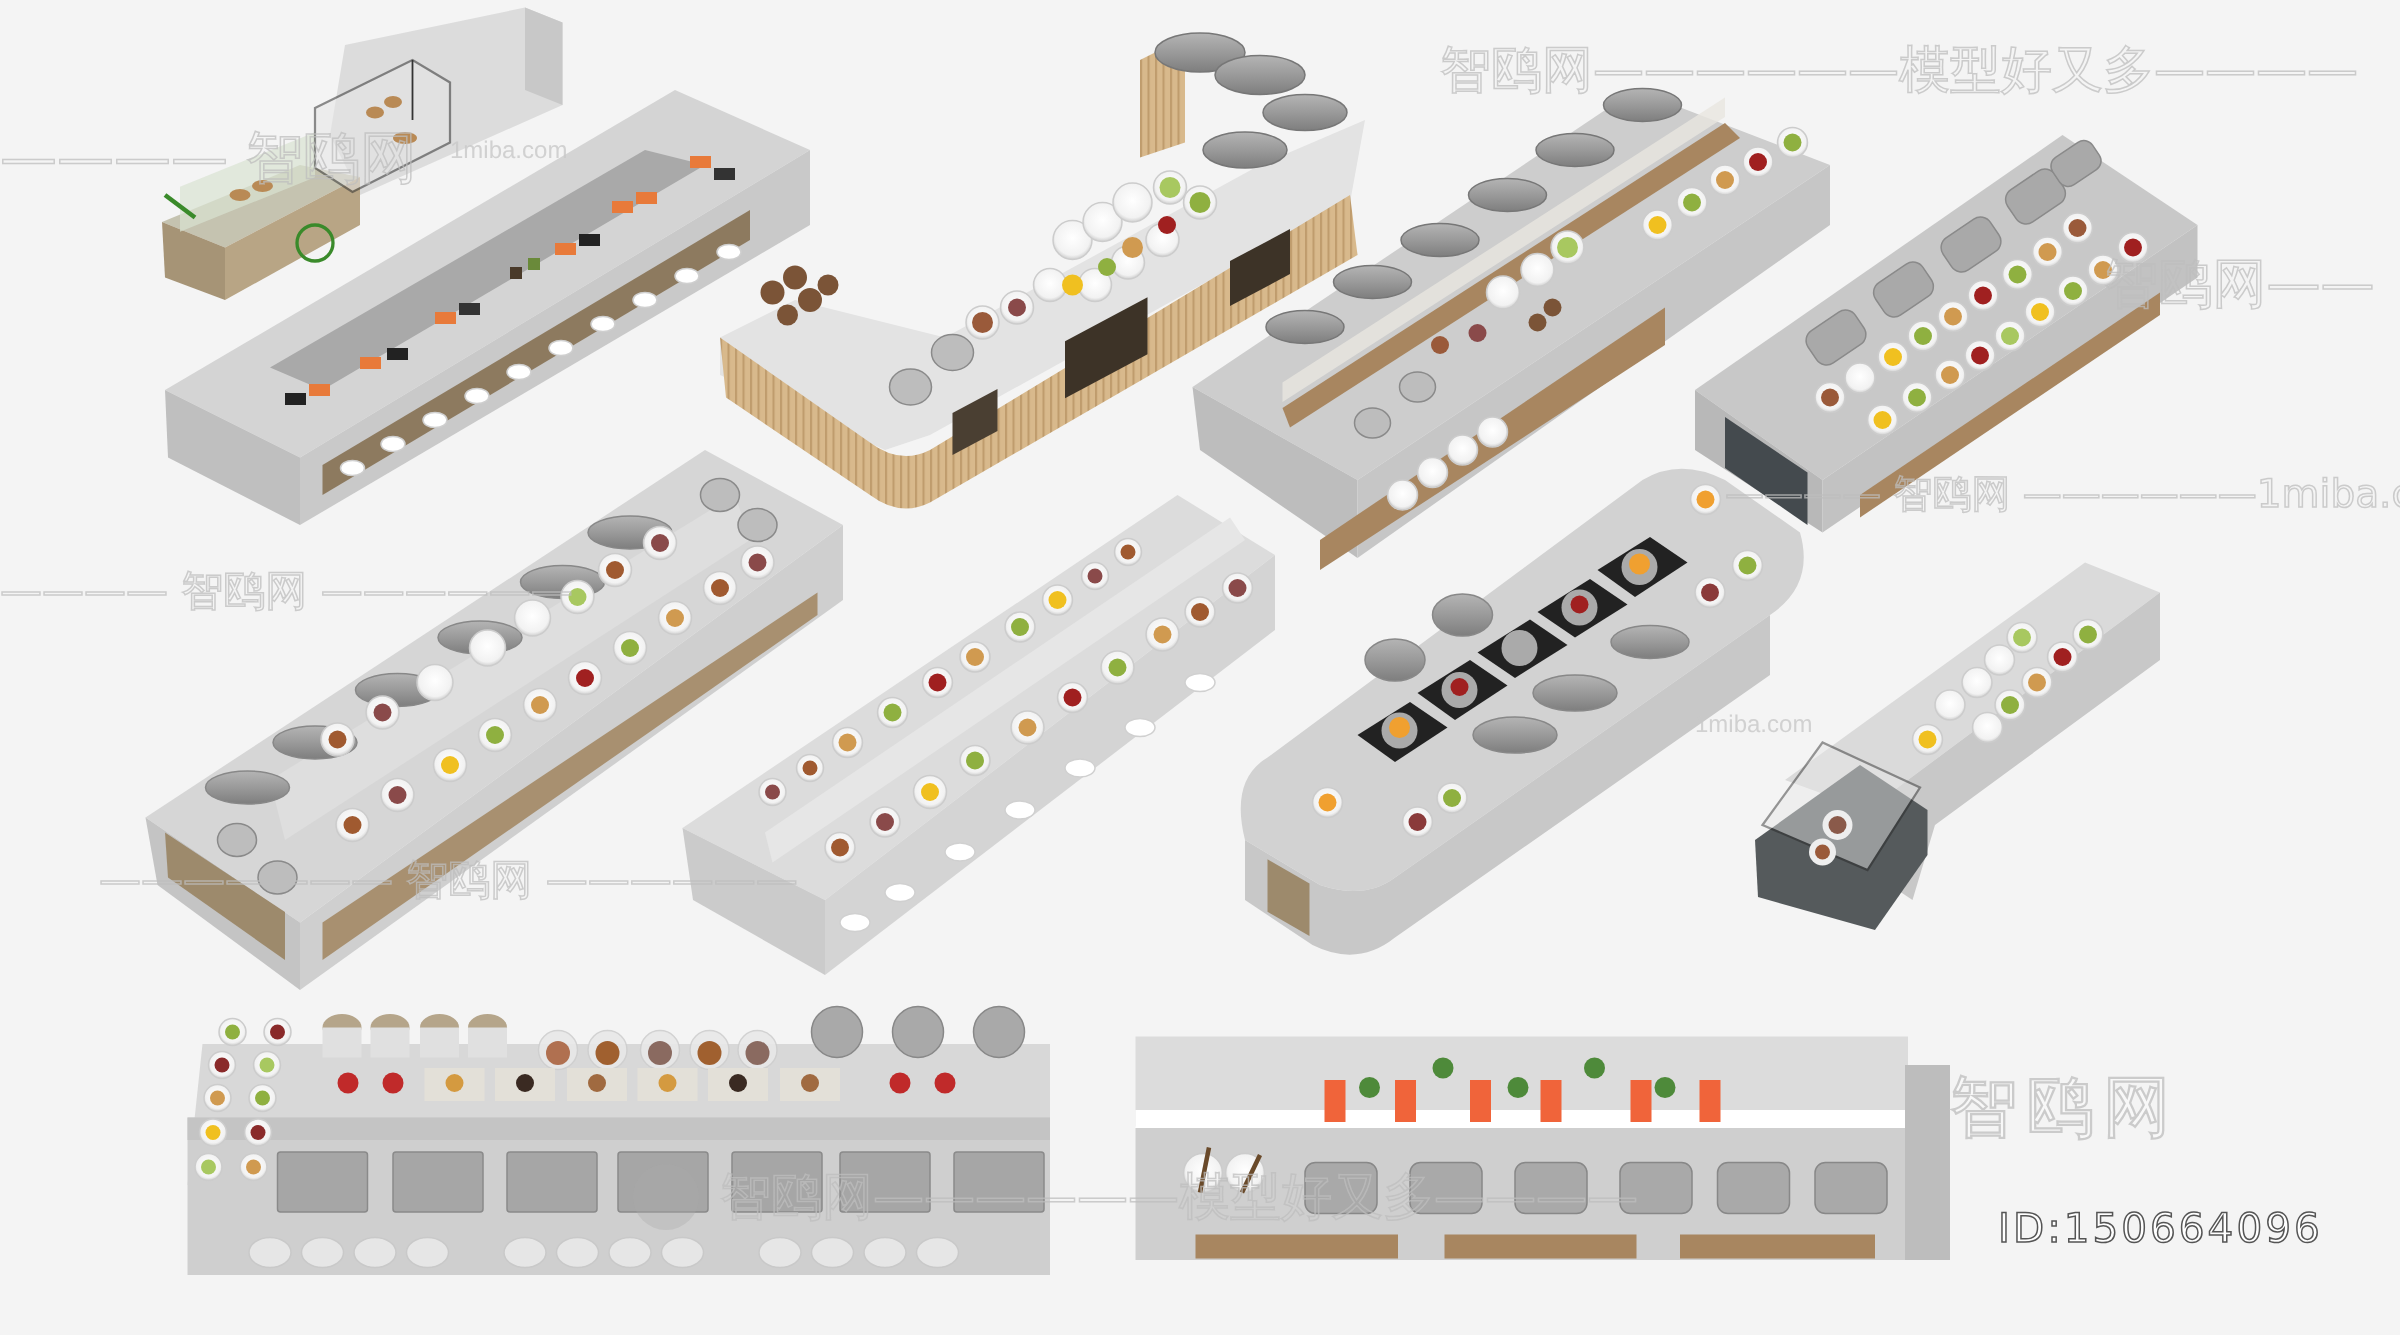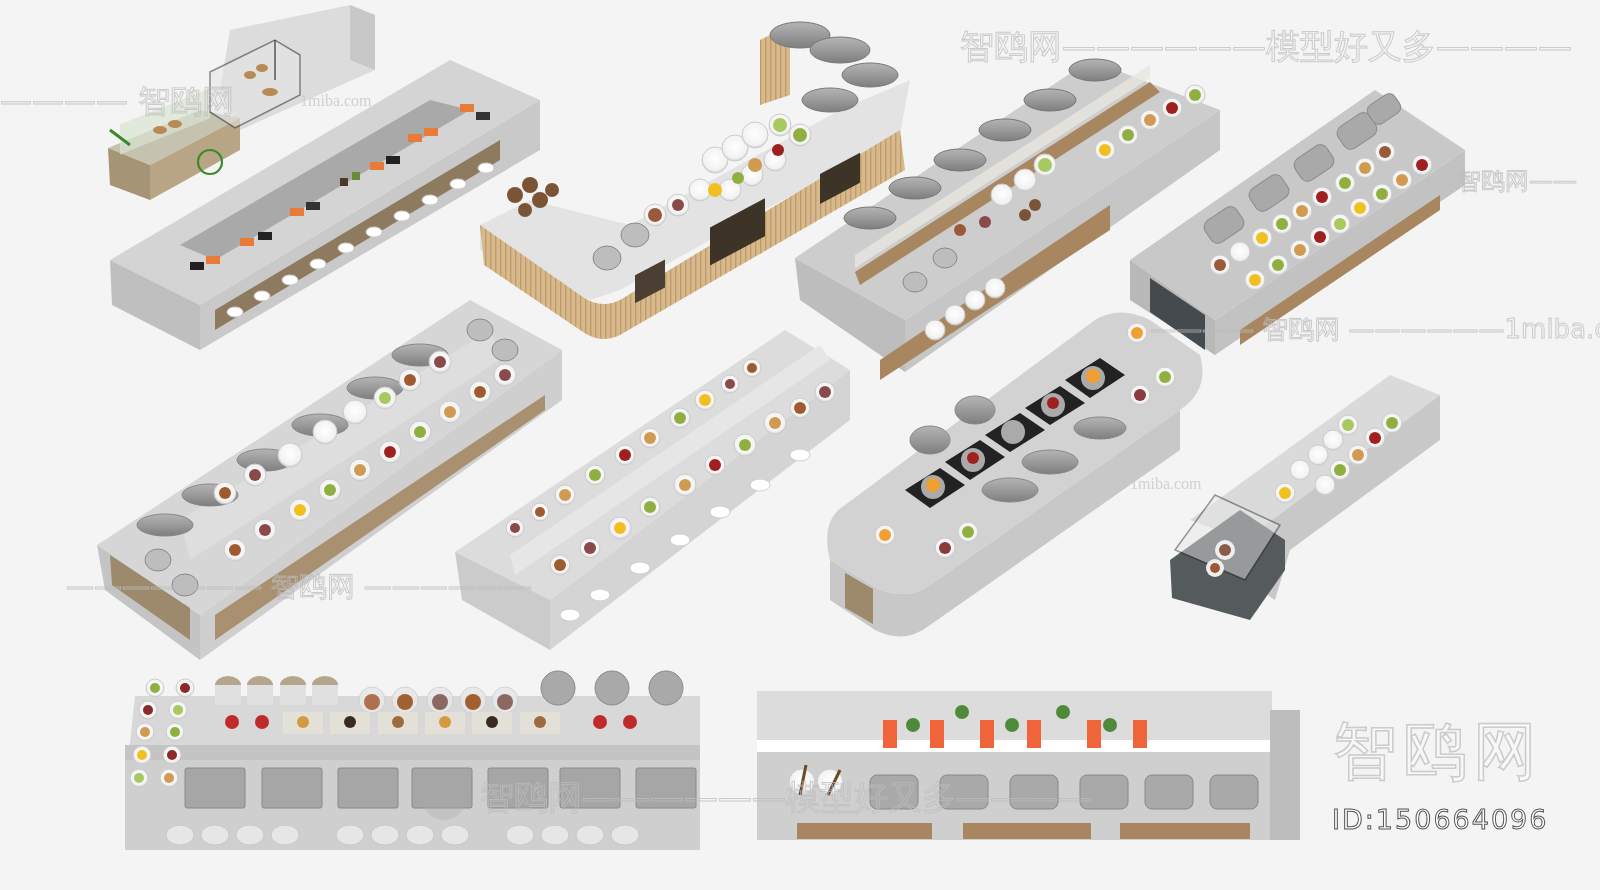--- a/index.html
+++ b/index.html
@@ -1,21 +1,21 @@
 <!DOCTYPE html>
 <html><head>
 <meta charset="utf-8">
 <style>
   * { box-sizing: border-box; margin: 0; padding: 0; }
   body { width: 1600px; height: 890px; background: #f4f4f4; overflow: hidden; position: relative; font-family: "DejaVu Sans", sans-serif; }
   .scene { position: absolute; inset: 0; }
   svg { position: absolute; left: 0; top: 0; }
   .wm { position: absolute; color: transparent; -webkit-text-stroke: 1px rgba(190,190,190,0.75); font-family: "DejaVu Sans", sans-serif; white-space: nowrap; pointer-events: none; }
-  .wm-small { position: absolute; color: rgba(200,200,200,0.8); font-family: Liberation Serif, serif; white-space: nowrap; pointer-events: none; }
-  .wm-big { font-size: 64px; letter-spacing: 6px; -webkit-text-stroke: 1.5px rgba(200,200,200,0.95); color: rgba(255,255,255,0.35); margin-left: 33px; }
+  .wm-small { position: absolute; color: rgba(200,200,200,0.8); font-family: Liberation Sans, sans-serif; white-space: nowrap; pointer-events: none; }
+  .wm-big { font-size: 45px; letter-spacing: 6px; -webkit-text-stroke: 1.5px rgba(200,200,200,0.95); color: rgba(255,255,255,0.35); }
   .wm-id { position: absolute; font-family: "DejaVu Sans", sans-serif; font-size: 27px; letter-spacing: 2px; color: #fff; -webkit-text-stroke: 1px #555; }
 </style>
 </head>
 <body>
 
 <div class="scene">
 <svg width="1600" height="890" viewBox="0 0 1600 890">
   <defs>
     <linearGradient id="woodSlat" x1="0" x2="1" y1="0" y2="0">
       <stop offset="0" stop-color="#d9bb90"></stop>
@@ -589,23 +589,24 @@
         </g>
     <g fill="#a88660">
       <rect x="797" y="823" width="135" height="16"></rect>
           <rect x="963" y="823" width="128" height="16"></rect>
           <rect x="1120" y="823" width="130" height="16"></rect>
     </g>
   </g>
 </svg>
 
 <div class="wm" style="left:960px; top:24px; font-size:34px;">智鸥网——————模型好又多————</div>
-<div class="wm" style="left:0px; top:80px; font-size:32px;">———— 智鸥网</div>
+<div class="wm" style="left:0px; top:80px; font-size:38px;">———— 智鸥网</div>
 <div class="wm-small" style="left:300px; top:92px; font-size:16px;">1miba.com</div>
+<div class="wm" style="left:0px; top:375px; font-size:28px;">———— 智鸥网 ——————</div>
 <div class="wm" style="left:1150px; top:312px; font-size:26px;">———— 智鸥网 ——————1miba.com</div>
-<div class="wm" style="left:1457px; top:165px; font-size:24px;">智鸥网——</div>
+<div class="wm" style="left:1403px; top:165px; font-size:36px;">智鸥网——</div>
 <div class="wm-small" style="left:1130px; top:475px; font-size:16px;">1miba.com</div>
 <div class="wm" style="left:66px; top:568px; font-size:28px;">——————— 智鸥网 ——————</div>
 <div class="wm" style="left:480px; top:775px; font-size:34px;">智鸥网——————模型好又多————</div>
 <div style="position:absolute; left:422px; top:776px; width:44px; height:44px; border-radius:50%; background:rgba(170,170,170,0.35);"></div>
 <div class="wm wm-big" style="left:1300px; top:708px;">智鸥网</div>
 <div class="wm-id" style="left:1332px; top:804px;">ID:150664096</div>
 </div>
 
 </body></html>

